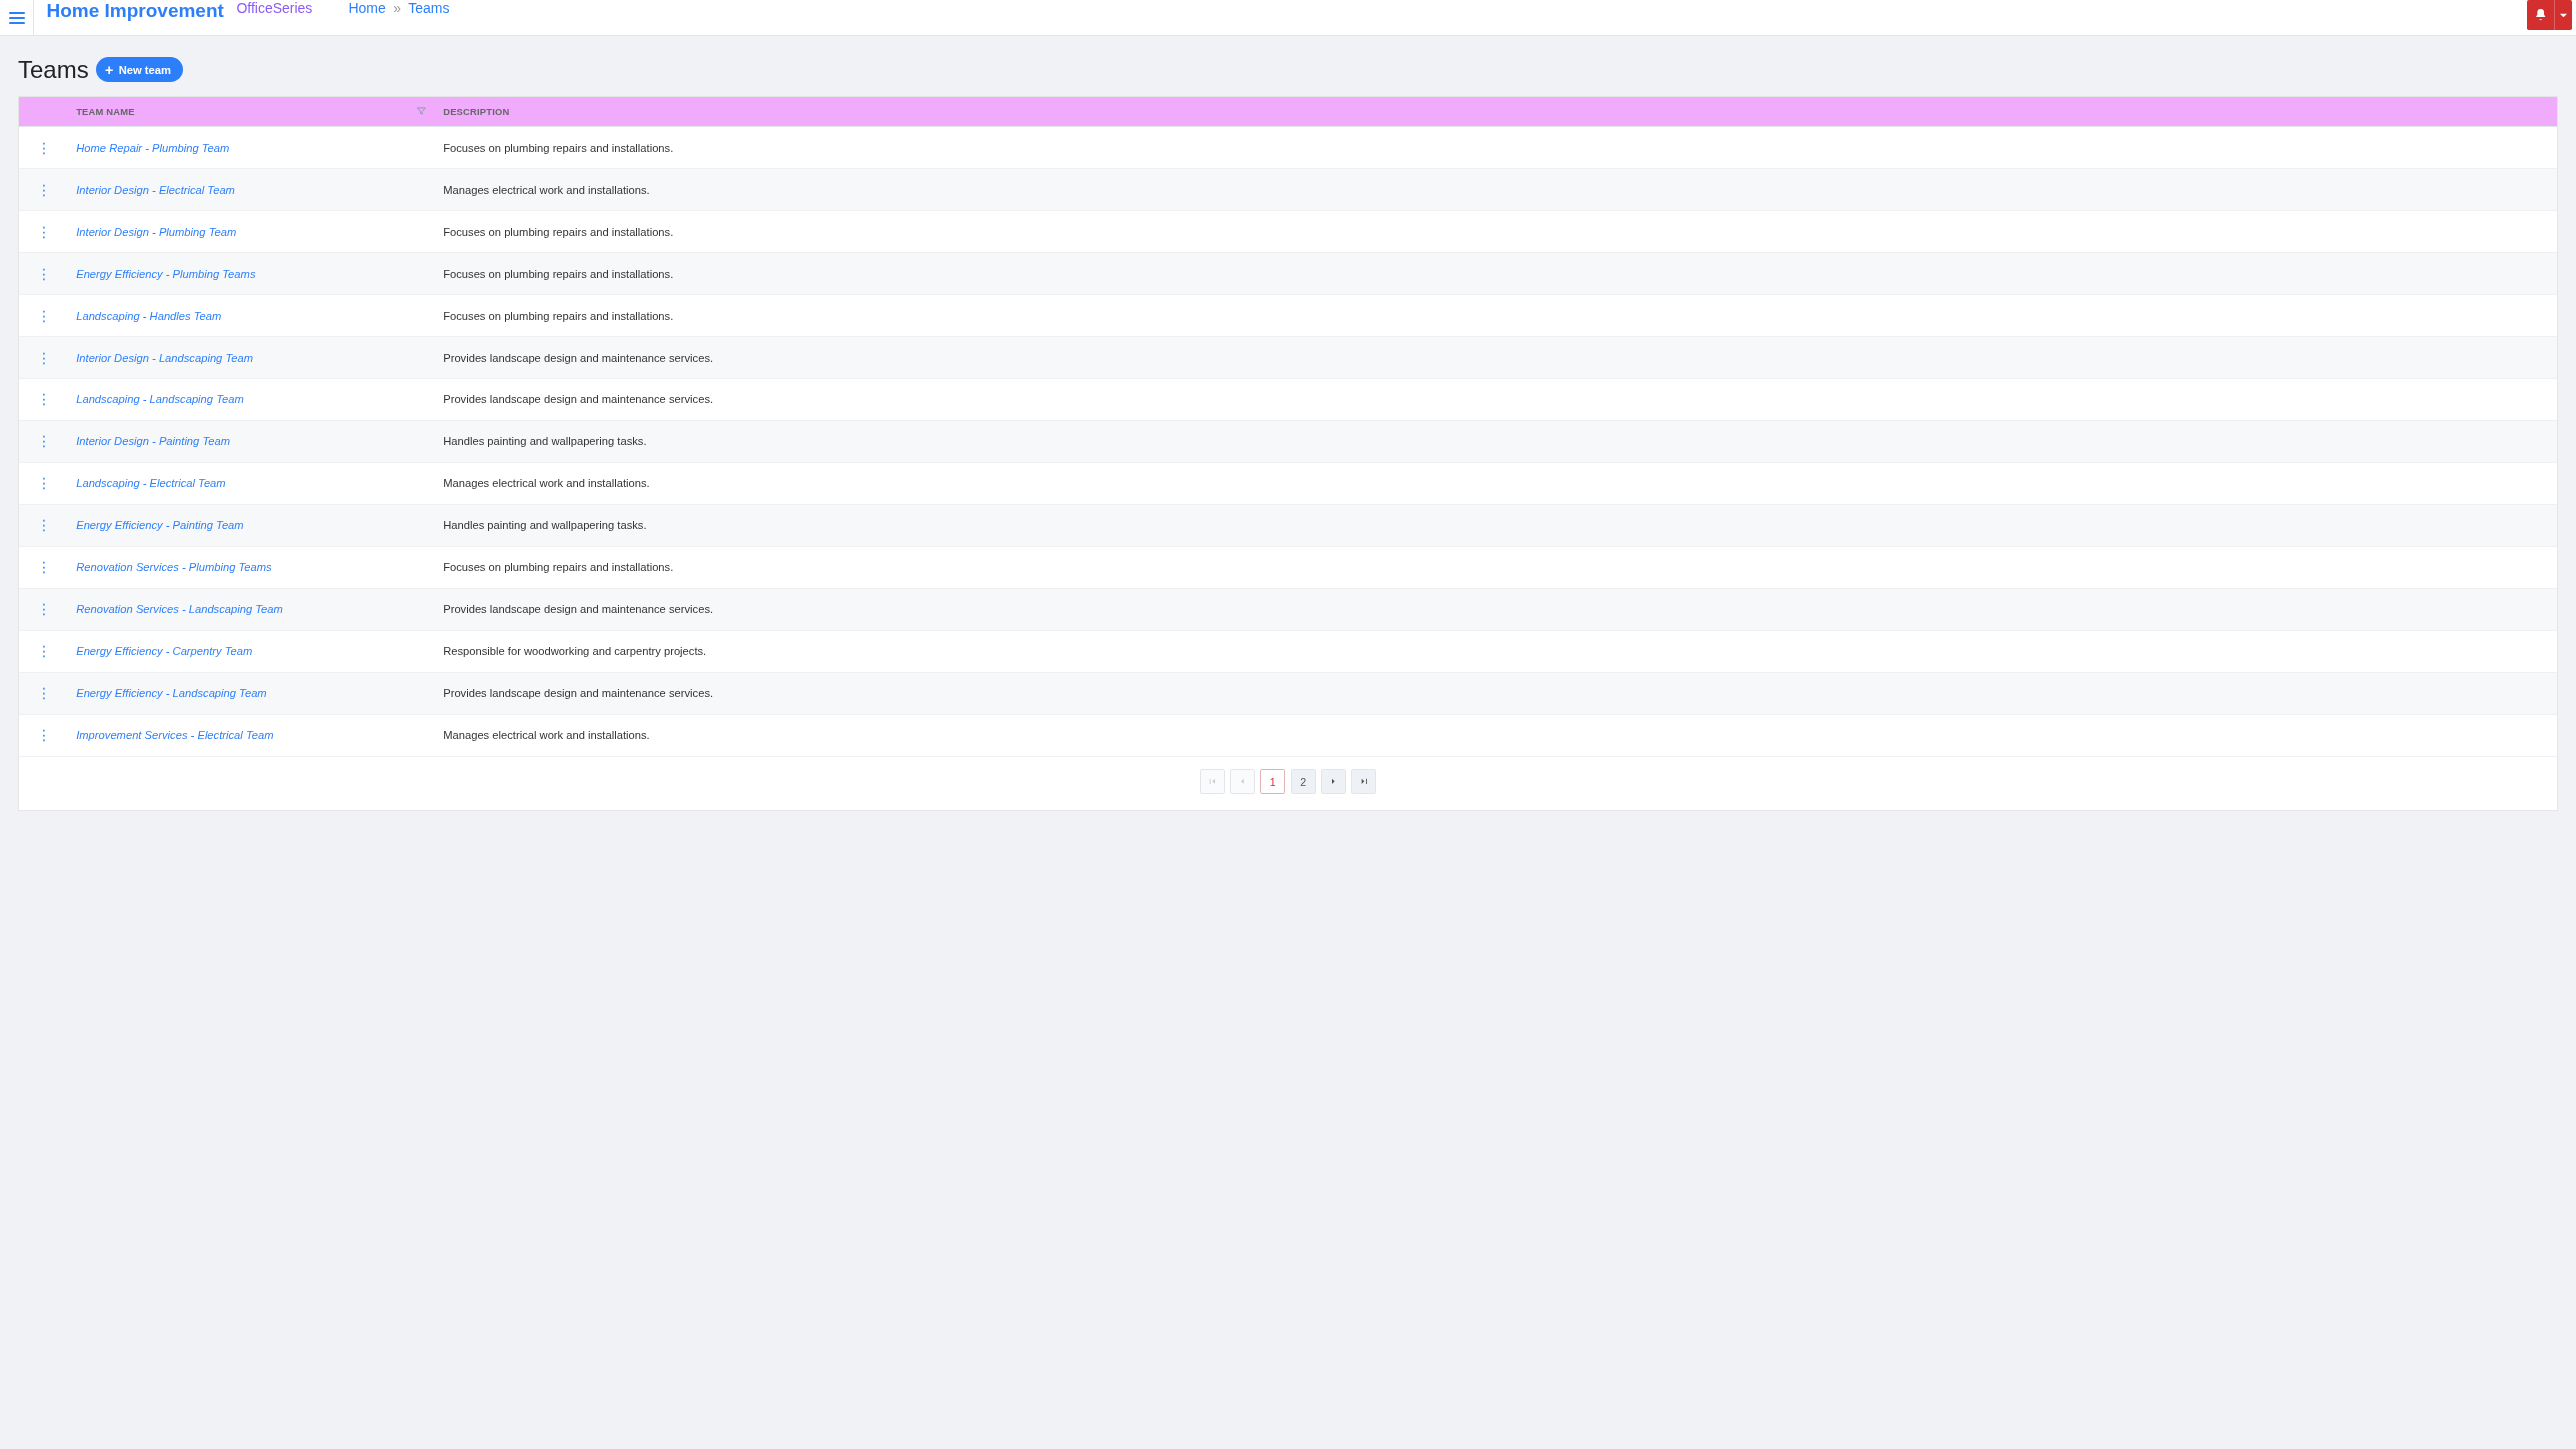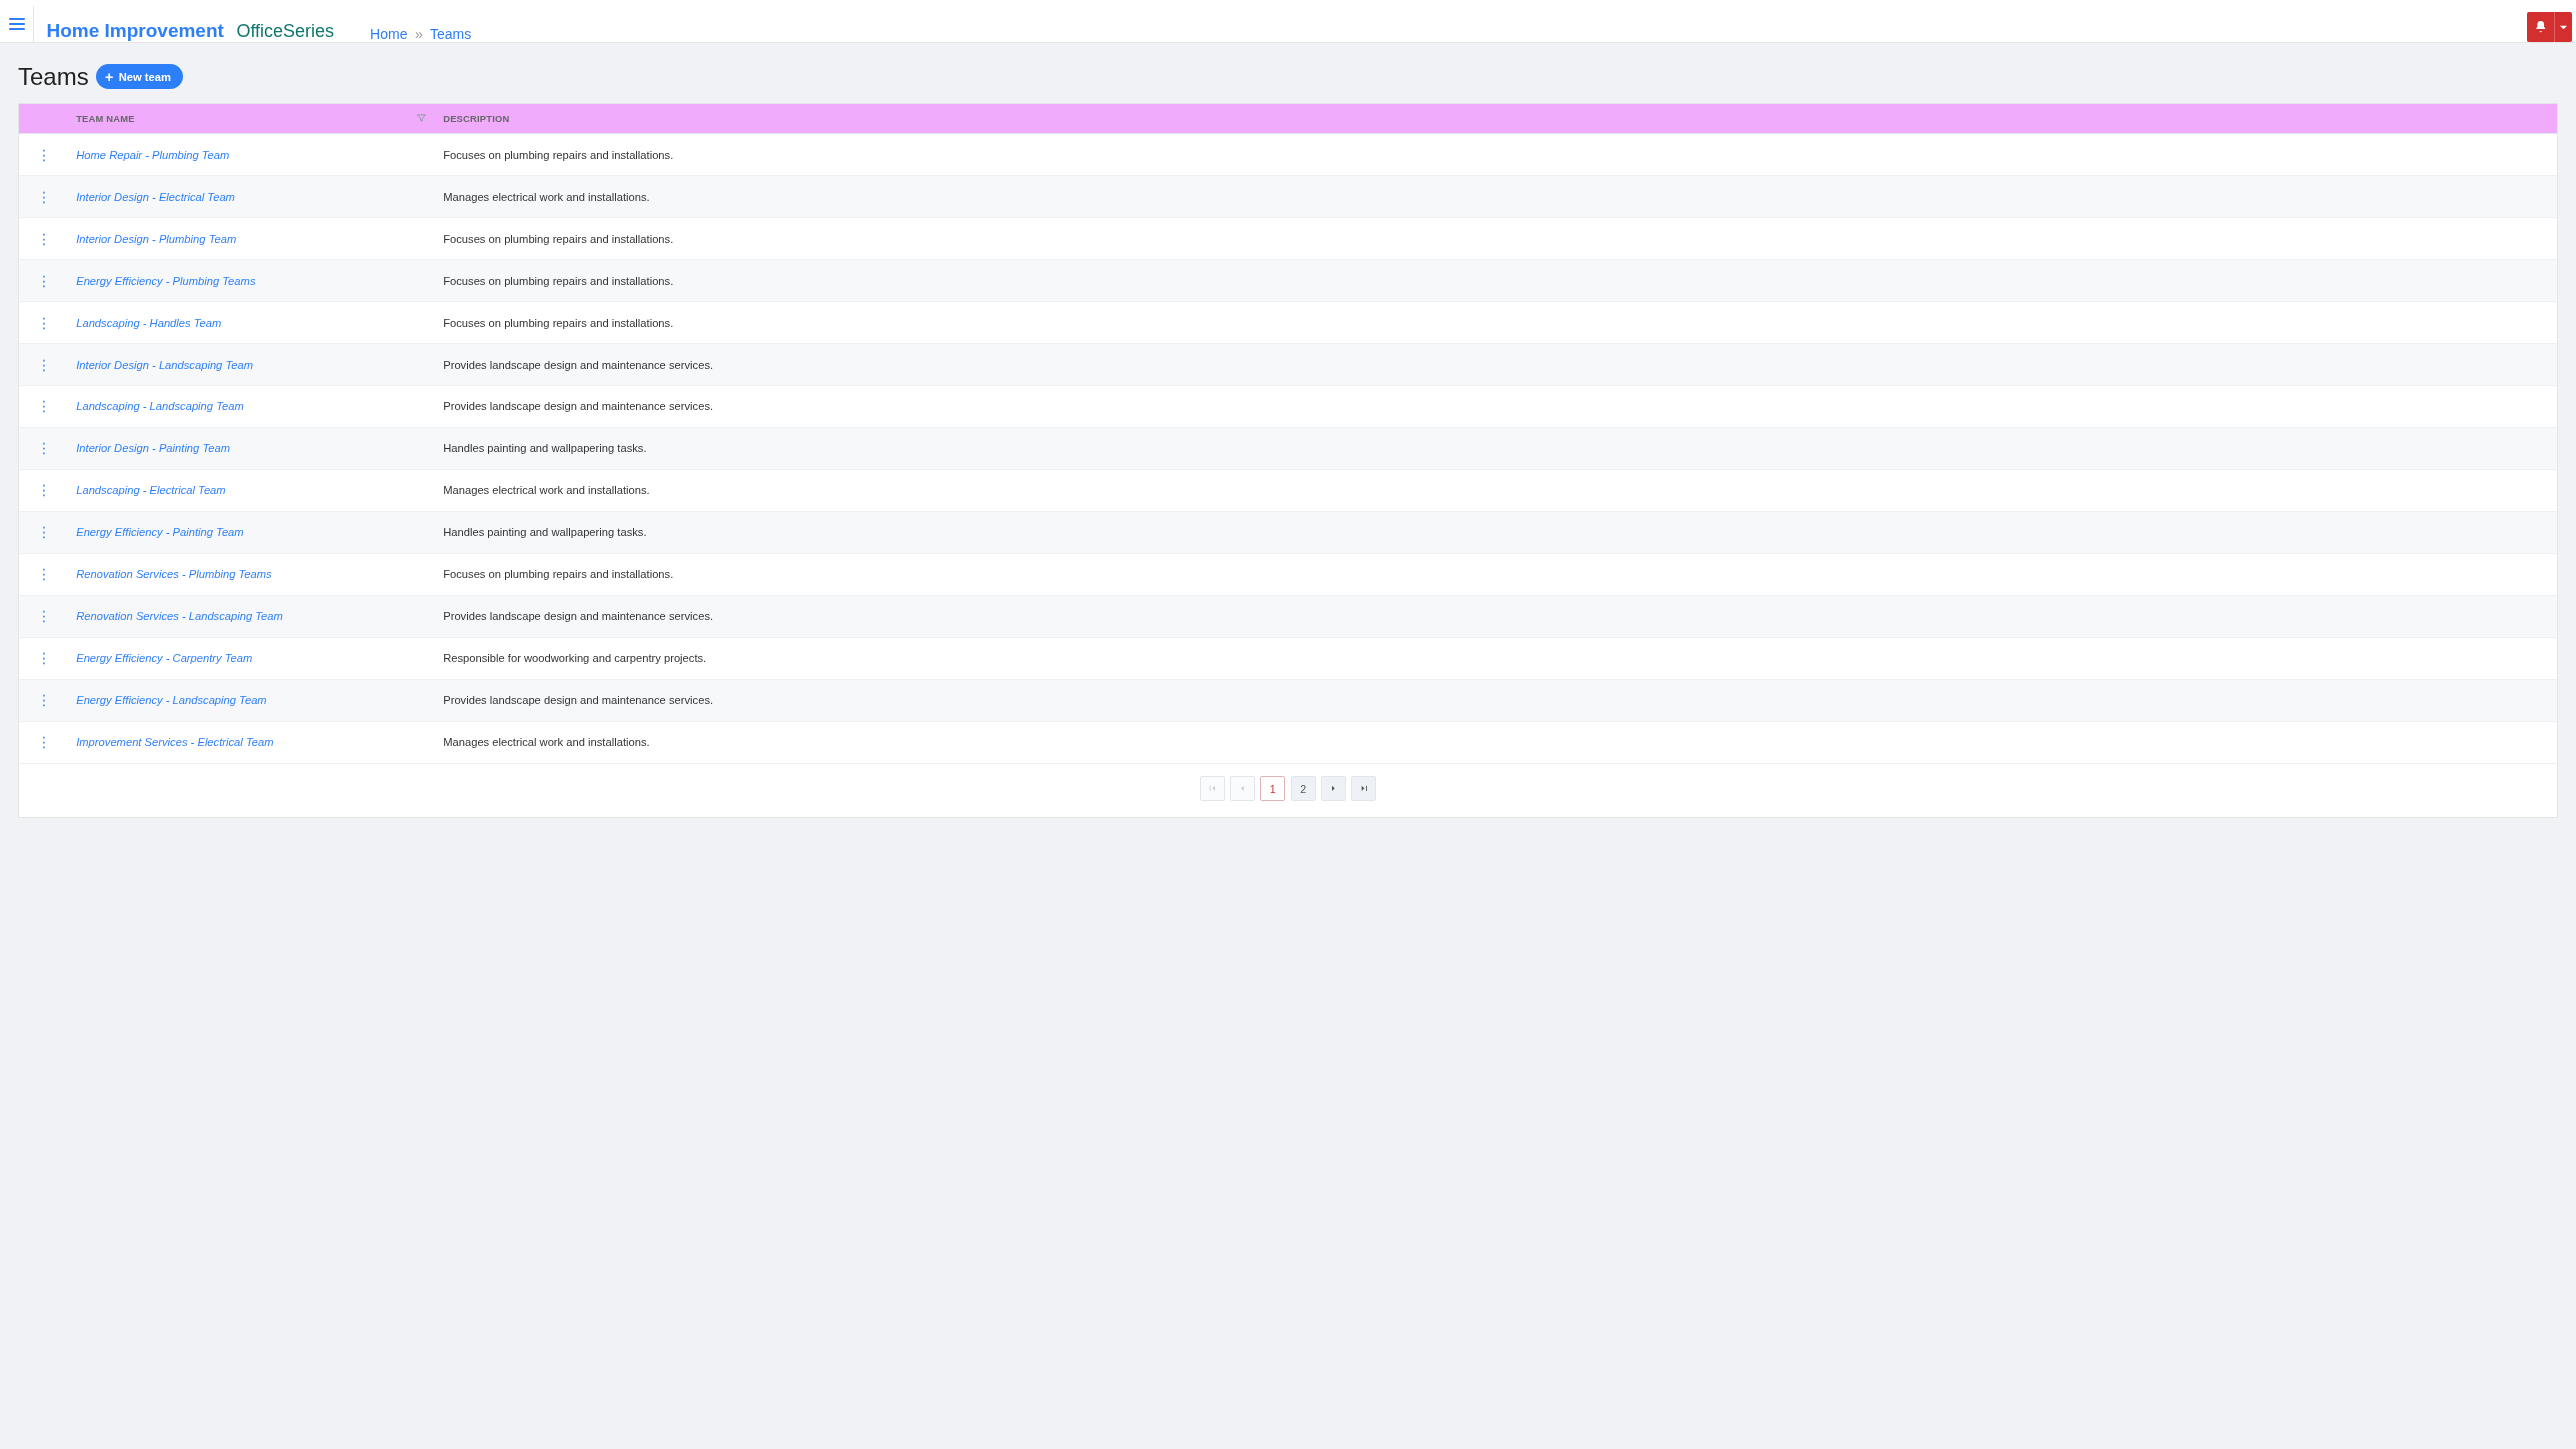--- a/index.html
+++ b/index.html
@@ -4,23 +4,23 @@
 <style>
 * { margin:0; padding:0; box-sizing:border-box; }
 body {
   font-family: "Segoe UI", "Helvetica Neue", Arial, sans-serif;
   background:#f0f2f5;
   color:#333;
   font-size:11.6px;
 }
 .topbar {
   background:#fff;
-  height:43px;
+  height:36px;
   display:flex;
-  align-items:flex-end;
+  align-items:flex-start;
   border-bottom:0.9px solid #e5e5e5;
   position:relative;
 }
 .hamburger-wrap {
   width:34px;
   height:36px;
   display:flex;
   align-items:center;
   justify-content:center;
   border-right:0.9px solid #e5e5e5;
@@ -29,21 +29,21 @@
 .hamburger {
   width:16px; height:12.5px;
   display:flex; flex-direction:column; justify-content:space-between;
 }
 .hamburger span { height:1.8px; background:#2d7ff9; border-radius:0.9px; }
 .brand {
   font-size:19px; font-weight:700; color:#2d7ff9;
   margin-left:12.5px;
 }
 .subbrand {
-  font-size:18px; color:#0f766e; margin-left:12.5px;
+  font-size:14px; color:#8b5cf6; margin-left:12.5px;
 }
 .breadcrumb {
   font-size:14px; margin-left:36px; color:#2d7ff9;
 }
 .breadcrumb .sep { color:#999; margin:0 3.6px; }
 .breadcrumb span.crumb-current { color:#2d7ff9; }
 .right-btns {
   margin-left:auto; display:flex; height:30px; margin-right:3.6px;
 }
 .bell-btn, .caret-btn {

